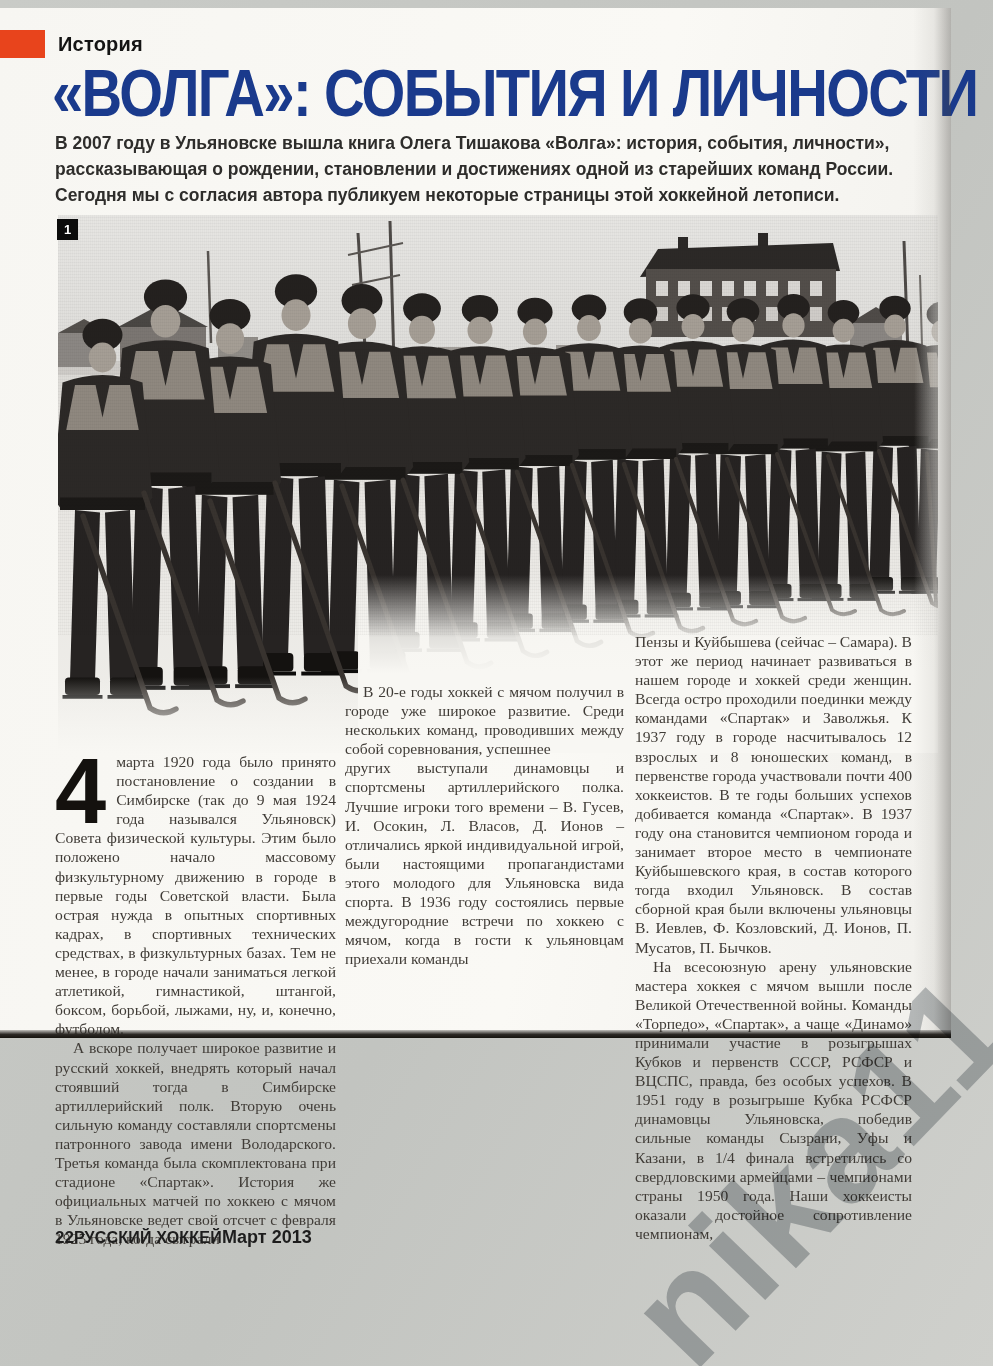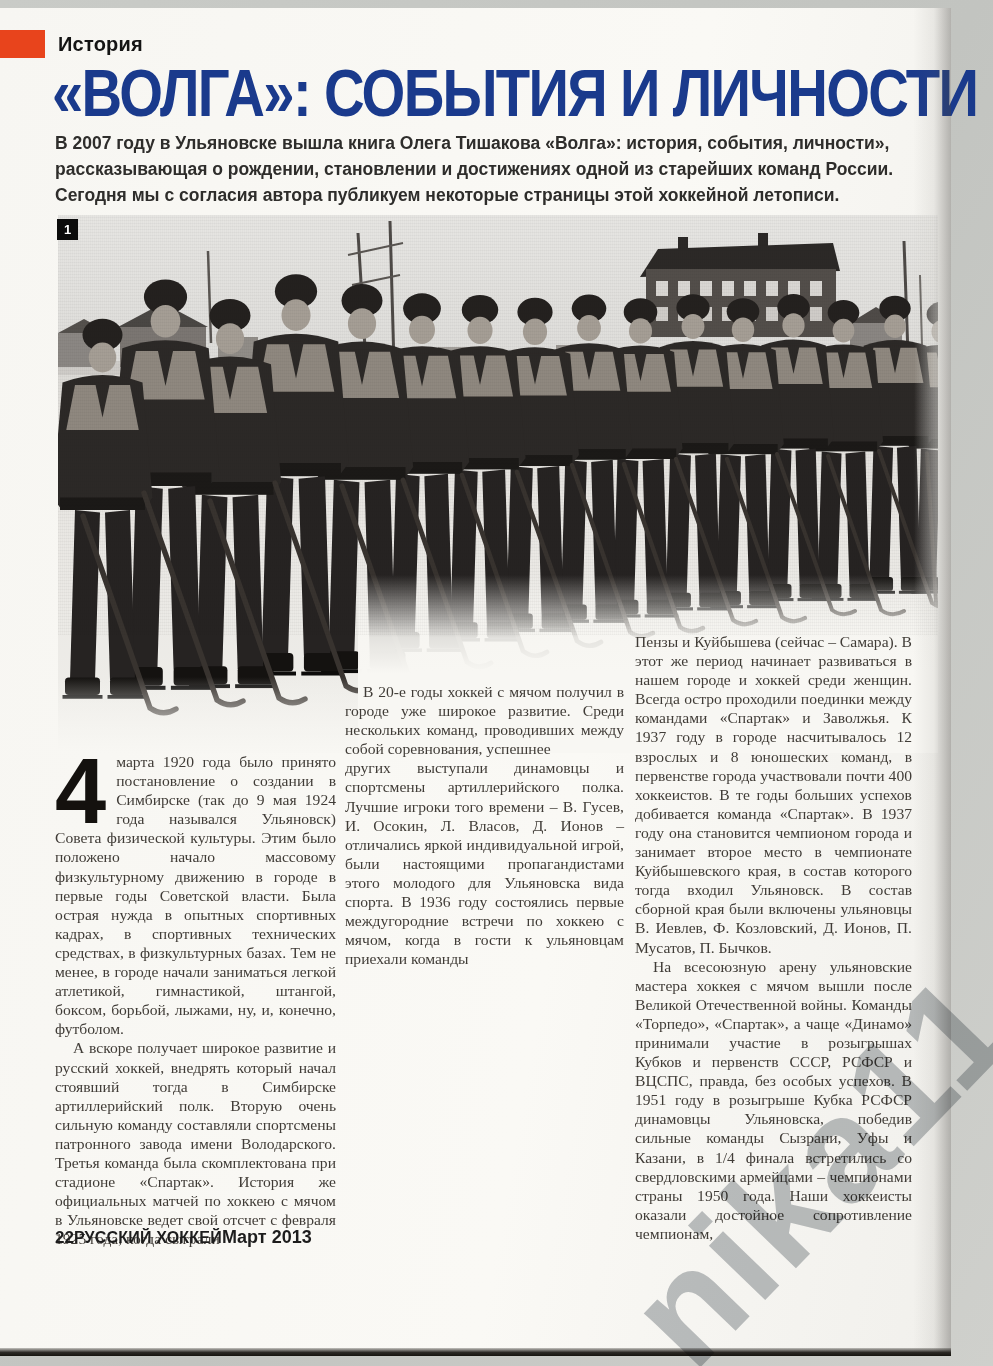--- a/index.html
+++ b/index.html
@@ -1,19 +1,19 @@
 <!DOCTYPE html>
 <html lang="ru"><head>
 <meta charset="utf-8">
 <style>
   html,body{margin:0;padding:0;background:#b8bab6;}
   .stage{position:relative;width:993px;height:1366px;overflow:hidden;
          background:linear-gradient(120deg,#c9cbc7 0%,#c2c4c0 55%,#cfd0cc 100%);
          font-family:"Liberation Serif", serif;}
-  .page{position:absolute;left:0;top:8px;width:951px;height:1348px;
+  .page{position:absolute;left:0;top:8px;width:951px;height:1030px;
         background:linear-gradient(100deg,#f7f6f2 0%,#faf9f5 60%,#f1f0ec 100%);
         z-index:1;}
   .page-right-shade{position:absolute;right:0;top:0;width:38px;height:100%;
         background:linear-gradient(to right,rgba(110,108,102,0) 0%,rgba(110,108,102,0.10) 55%,rgba(70,68,64,0.38) 100%);}
   .page-bottom-edge{position:absolute;left:0;bottom:0;width:100%;height:8px;
         background:linear-gradient(to bottom,rgba(40,38,34,0.25),#2c2925 55%,#16140f);}
 
   
   .section-marker{position:absolute;left:0;top:22px;width:45px;height:28px;background:#e8441c;}
   .section-label{position:absolute;left:58px;top:25px;font-family:"Liberation Sans",sans-serif;

